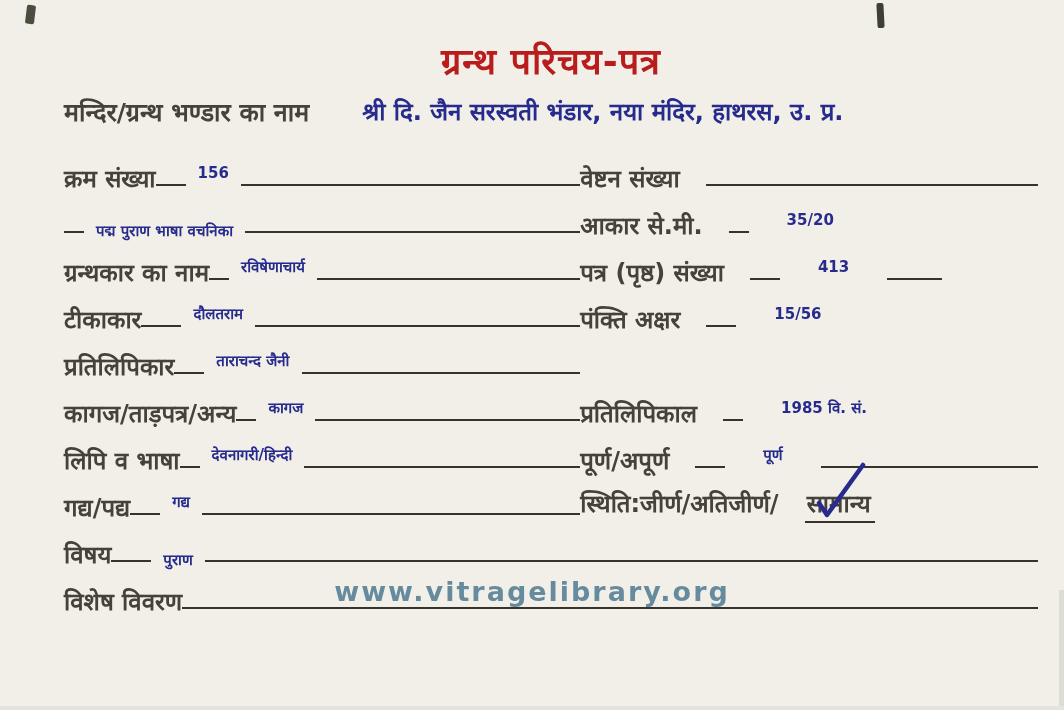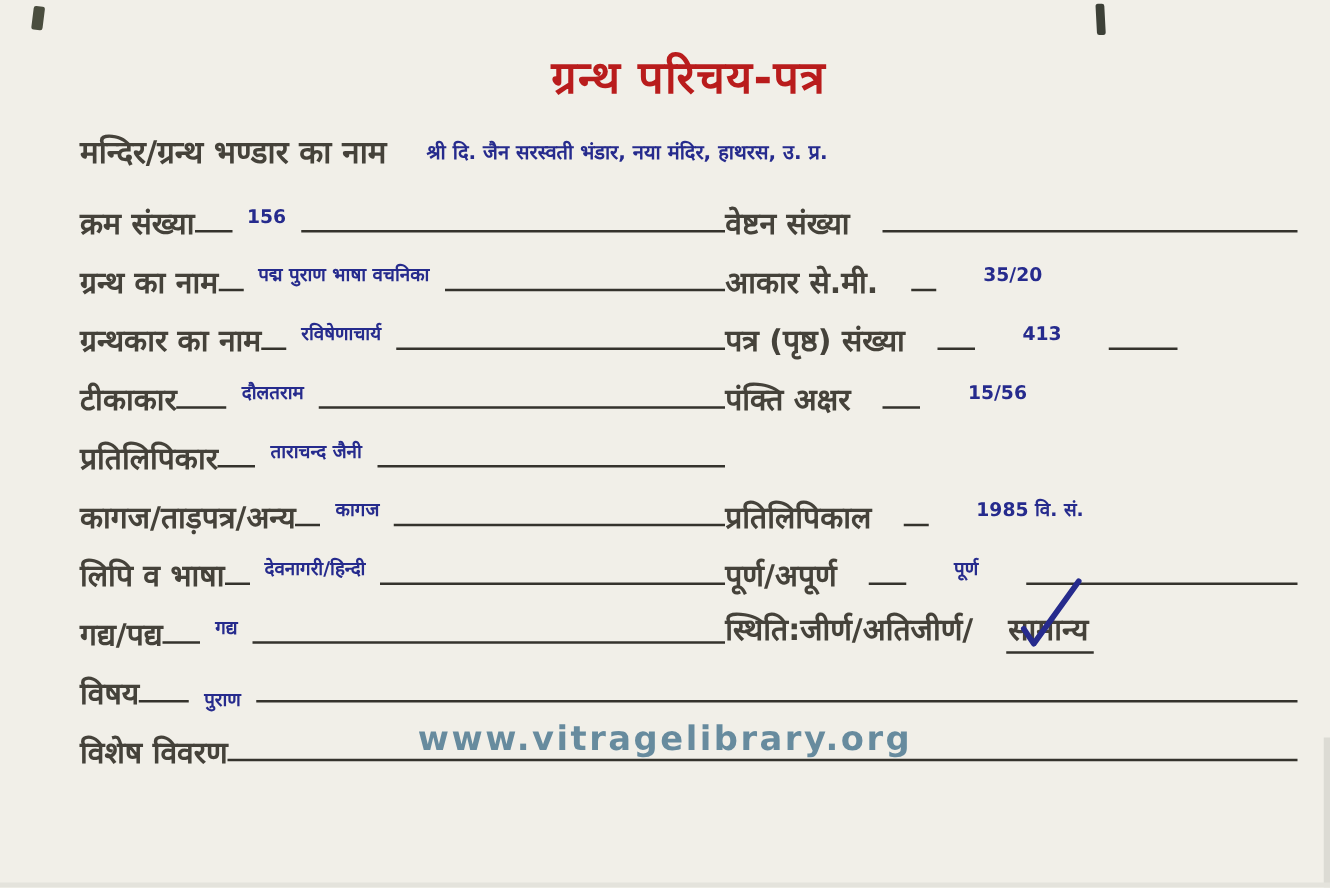--- a/index.html
+++ b/index.html
@@ -12,30 +12,30 @@
   }
   .page { position:relative; width:100%; height:100%; padding:0 26px 0 64px; }
 
   .title {
     text-align:center;
     font-size:36px; font-weight:700; color:#b91c1c;
     padding-top:36px; letter-spacing:1px;
   }
 
   .row { display:flex; align-items:flex-end; height:47px; }
-  .row.first { margin-top:12px; height:50px; align-items:center; }
+  .row.first { margin-top:12px; height:50px; align-items:flex-start;gap:37px; }
 
   .half { display:flex; }
   .half.left  { flex:0 0 53%; min-width:0; }
   .half.right { flex:1 1 auto; min-width:0;gap:26px; }
 
   .label { font-size:24px; font-weight:700; color:#45423a; white-space:nowrap; line-height:1.25; }
   .value { font-size:15px; font-weight:700; color:#262b8d; white-space:nowrap; line-height:1.3; margin:0 12px; }
   .row.first .label { font-size:25px; }
-  .row.first .value { font-size:16px; margin-left:32px; }
+  .row.first .value { font-size:24px; margin-left:16px; }
 
   .rule { border-bottom:2px solid #35332c; margin-bottom:8px; }
   .rule.fill { flex:1 1 auto; min-width:10px; }
   .rule.w20 { flex:0 0 20px; } .rule.w30 { flex:0 0 30px; } .rule.w40 { flex:0 0 40px; }
   .spacer { flex:1 1 auto; }
 
   .checked-wrap { position:relative; display:inline-block; border-bottom:2px solid #35332c; padding:0 4px 2px 2px; }
   .checkmark-svg { position:absolute; left:6px; top:-30px; width:72px; height:62px; pointer-events:none; }
 
   .watermark {
@@ -70,21 +70,20 @@
       <span class="rule fill"></span>
     </div>
     <div class="half right">
       <span class="label">वेष्टन संख्या</span>
       <span class="rule fill"></span>
     </div>
   </div>
 
   <div class="row">
     <div class="half left">
-      <span class="label">ग्रन्थ का नाम</span>
       <span class="rule w20"></span>
       <span class="value">पद्म पुराण भाषा वचनिका</span>
       <span class="rule fill"></span>
     </div>
     <div class="half right">
       <span class="label">आकार से.मी.</span>
       <span class="rule w20"></span>
       <span class="value">35/20</span>
       <span class="spacer"></span>
     </div>

